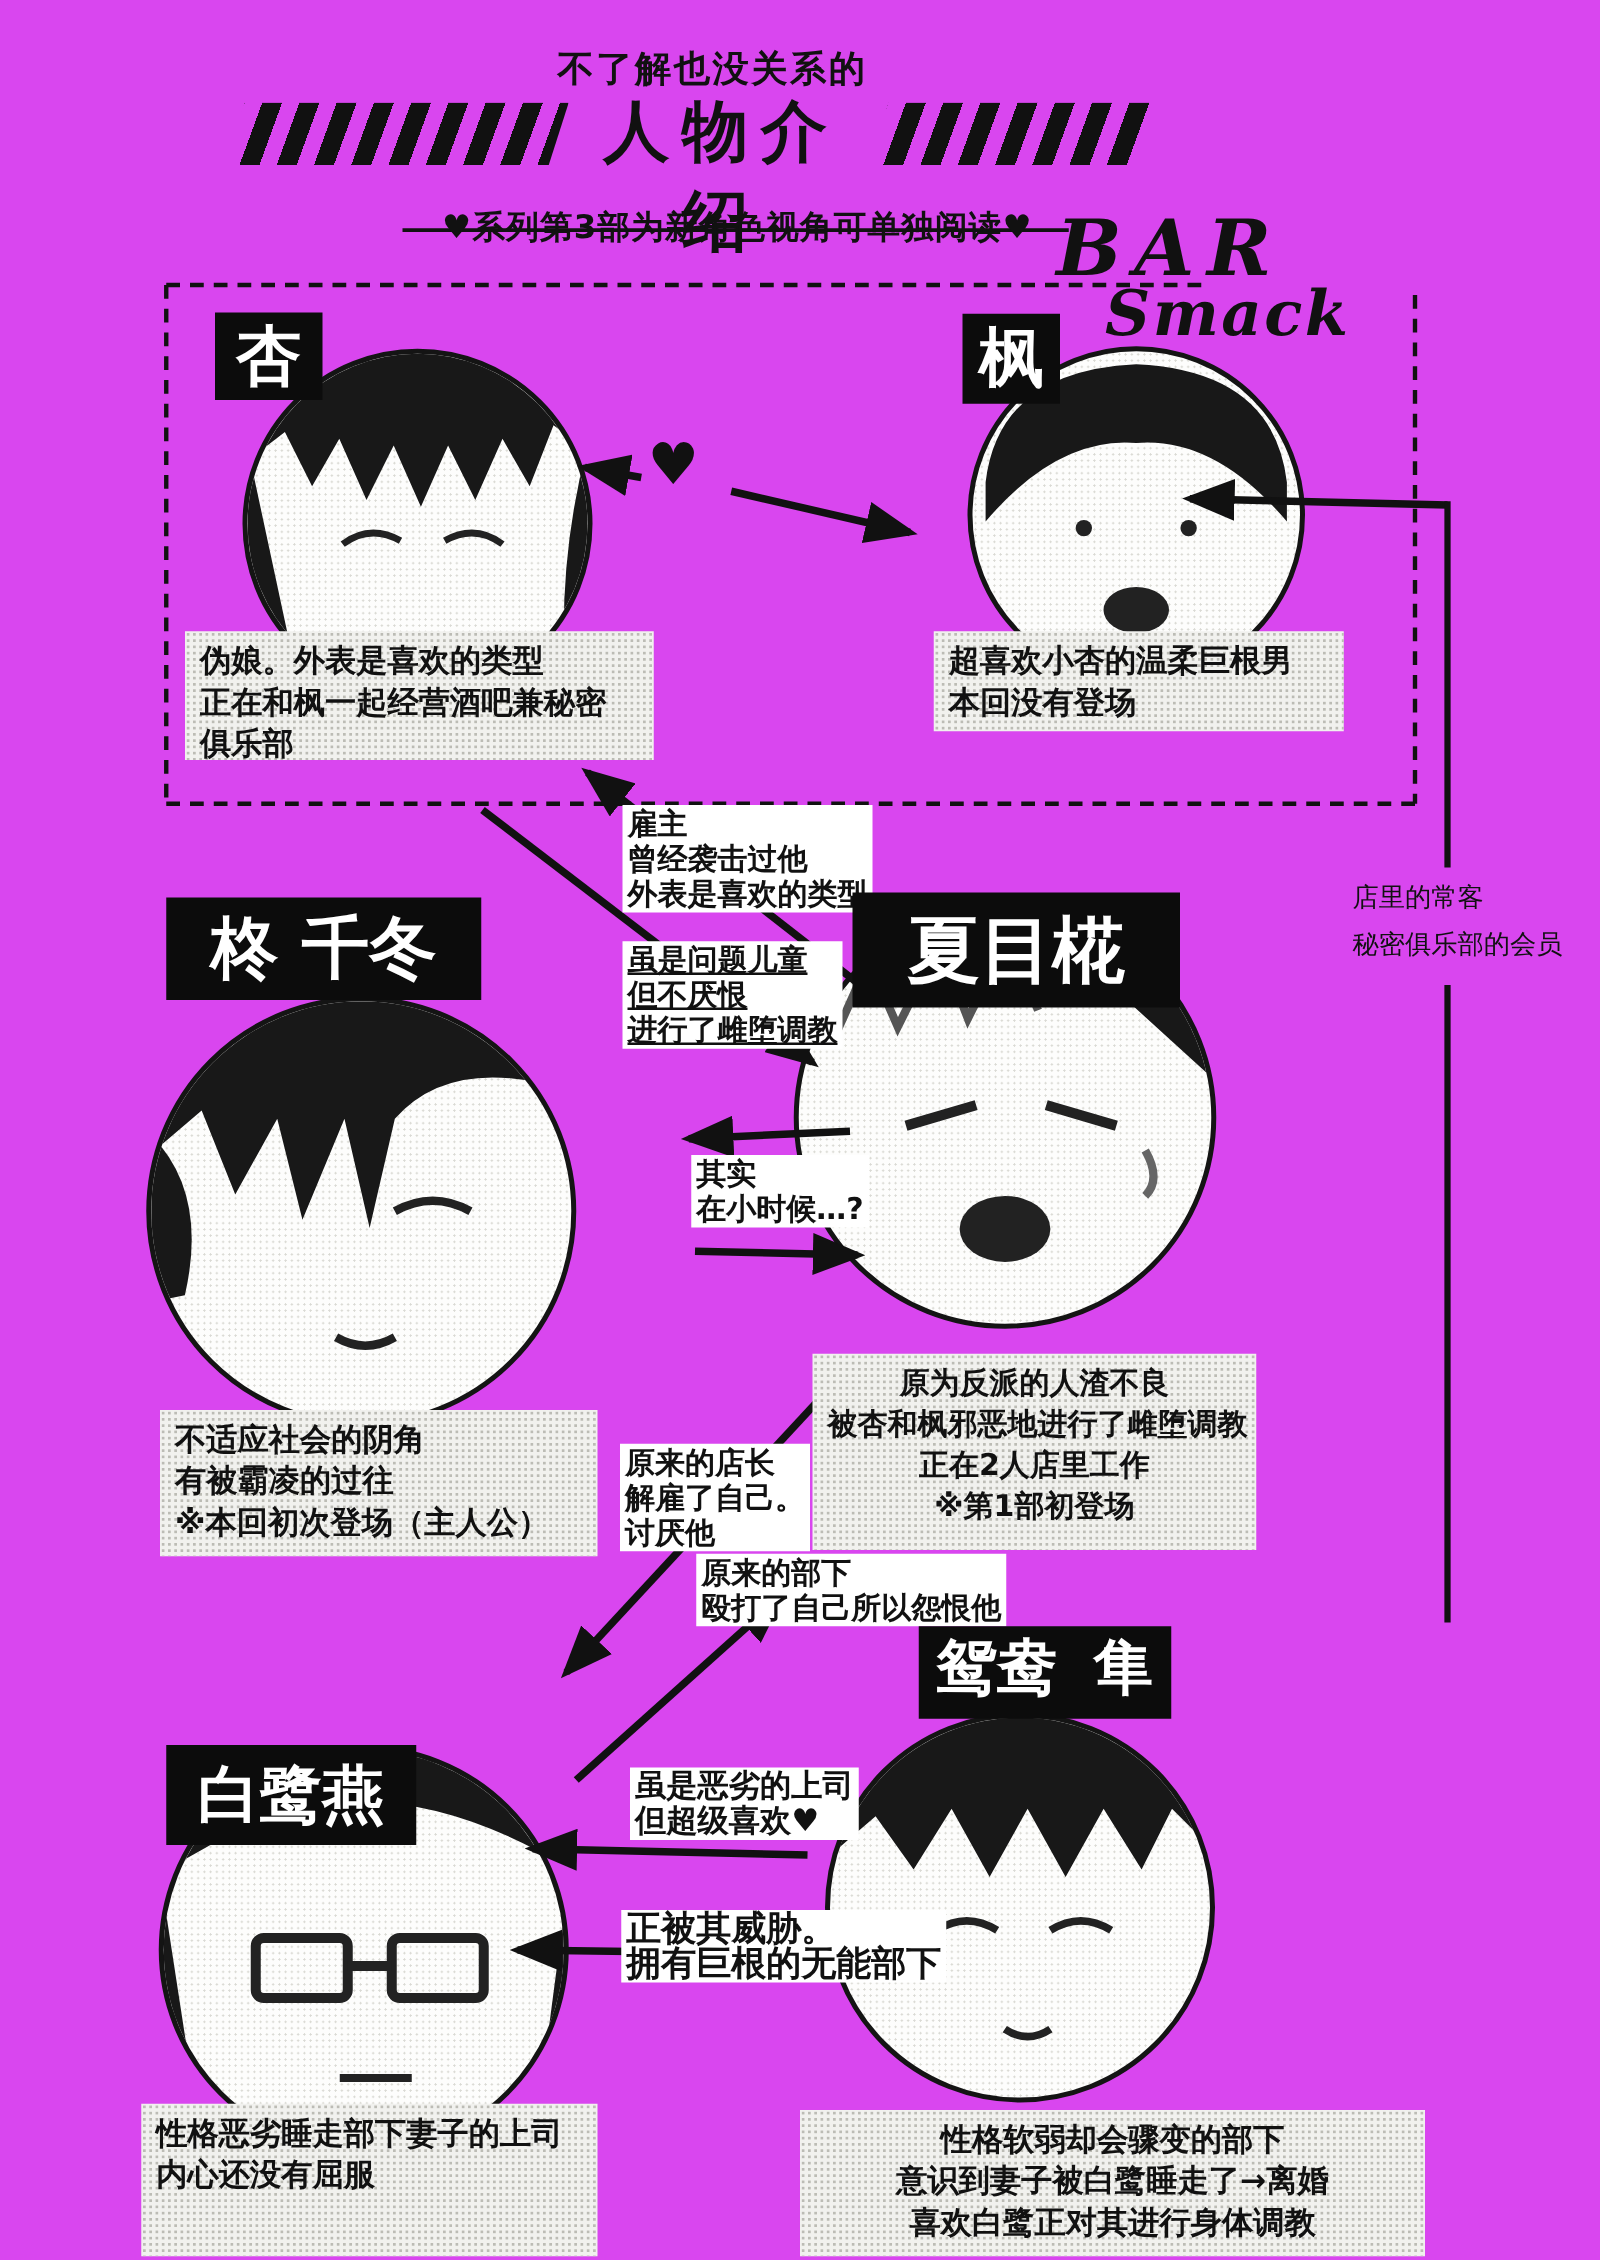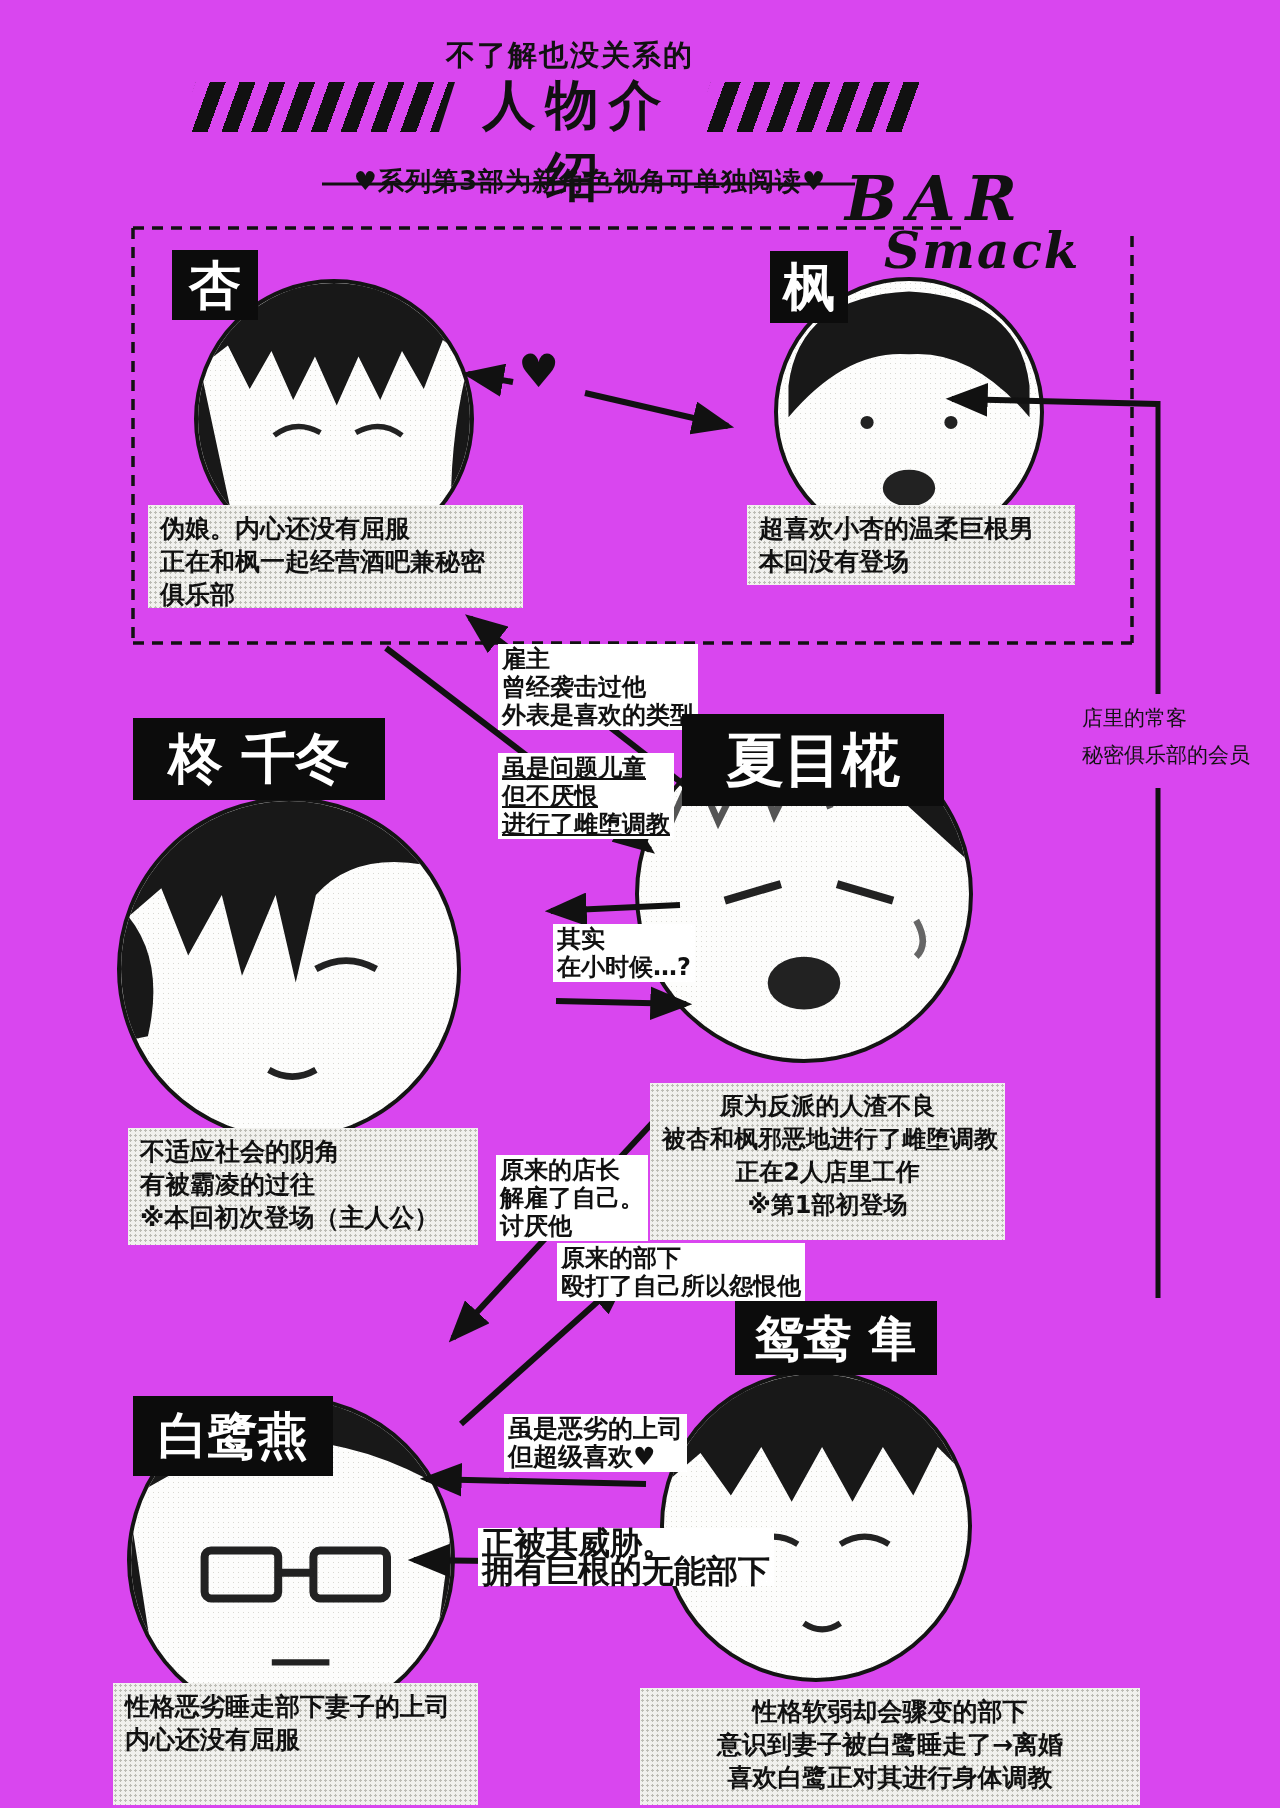--- a/index.html
+++ b/index.html
@@ -102,21 +102,21 @@
   <div class="abs namebox" style="left:172px;top:250px;width:86px;height:70px;font-size:52px;">杏</div>
   <div class="abs portrait" style="left:194px;top:279px;width:272px;height:272px;">
     <svg viewBox="0 0 100 100" preserveAspectRatio="none">
       <path d="M-2,-2 H102 V30 L90,21 83,39 75,25 67,43 59,27 51,45 43,27 35,43 27,25 19,39 11,23 -2,33 Z" fill="#181818"></path>
       <path d="M-2,18 L16,102 L-2,102 Z" fill="#181818"></path>
       <path d="M102,20 Q90,60 94,102 L102,102 Z" fill="#181818"></path>
       <path d="M28,56 Q36,50 45,55 M58,55 Q67,50 75,56" stroke="#222" stroke-width="2" fill="none"></path>
     </svg>
   </div>
   <div class="abs caption" style="left:148px;top:505px;width:375px;height:103px;">
-    <div>伪娘。内心还没有屈服</div>
+    <div>伪娘。外表是喜欢的类型</div>
     <div>正在和枫一起经营酒吧兼秘密</div>
     <div>俱乐部</div>
   </div>
 
   <div class="abs namebox" style="left:770px;top:251px;width:78px;height:72px;font-size:52px;">枫</div>
   <div class="abs portrait" style="left:774px;top:277px;width:262px;height:262px;">
     <svg viewBox="0 0 100 100" preserveAspectRatio="none">
       <path d="M4,40 Q8,6 50,4 Q92,6 96,40 L96,52 Q74,26 50,28 Q26,26 4,52 Z" fill="#181818"></path>
       <circle cx="34" cy="54" r="2.5" fill="#222"></circle>
         <circle cx="66" cy="54" r="2.5" fill="#222"></circle>
@@ -188,21 +188,21 @@
     <div>讨厌他</div>
   </div>
   <div class="abs rel" style="left:557px;top:1243px;line-height:30px;">
     <div>原来的部下</div>
     <div>殴打了自己所以怨恨他</div>
   </div>
   <div class="abs rel" style="left:504px;top:1414px;font-size:25px;line-height:34px;">
     <div>虽是恶劣的上司</div>
     <div>但超级喜欢♥</div>
   </div>
-  <div class="abs rel" style="left:478px;top:1528px;font-size:32px;line-height:42px;">
+  <div class="abs rel" style="left:497px;top:1528px;font-size:28px;line-height:42px;">
     <div>正被其威胁。</div>
     <div>拥有巨根的无能部下</div>
   </div>
 
   <div class="abs namebox" style="left:133px;top:1396px;width:200px;height:80px;font-size:50px;">白鹭燕</div>
   <div class="abs portrait" style="left:127px;top:1396px;width:320px;height:320px;z-index:1;">
     <svg viewBox="0 0 100 100" preserveAspectRatio="none">
       <path d="M-2,-2 H102 V30 Q74,13 50,13 Q26,13 -2,32 Z" fill="#181818"></path>
       <path d="M-2,24 L10,102 L-2,102 Z" fill="#181818"></path>
       <path d="M102,26 L92,102 L102,102 Z" fill="#181818"></path>
@@ -210,21 +210,21 @@
       <rect x="57" y="47" width="23" height="15" rx="2" stroke="#222" stroke-width="2.5" fill="none"></rect>
       <path d="M46,54 H57" stroke="#222" stroke-width="2.5"></path>
       <path d="M44,82 H62" stroke="#222" stroke-width="2"></path>
     </svg>
   </div>
   <div class="abs caption" style="left:113px;top:1683px;width:365px;height:122px;">
     <div>性格恶劣睡走部下妻子的上司</div>
     <div>内心还没有屈服</div>
   </div>
 
-  <div class="abs namebox" style="left:735px;top:1301px;width:202px;height:74px;font-size:48px;">鸳鸯 隼</div>
+  <div class="abs namebox" style="left:735px;top:1301px;width:202px;height:74px;font-size:48px;font-family:Liberation Mono, monospace;">鸳鸯 隼</div>
   <div class="abs portrait" style="left:660px;top:1370px;width:304px;height:304px;z-index:1;">
     <svg viewBox="0 0 100 100" preserveAspectRatio="none">
       <path d="M-2,10 Q8,-6 50,-2 Q92,-6 102,10 V36 L90,24 L82,40 L72,24 L62,42 L52,24 L42,42 L32,24 L22,40 L12,26 L-2,38 Z" fill="#181818"></path>
       <path d="M28,56 Q36,51 44,56 M58,56 Q66,51 74,56" stroke="#222" stroke-width="2" fill="none"></path>
       <path d="M46,82 Q52,86 58,82" stroke="#222" stroke-width="2" fill="none"></path>
     </svg>
   </div>
   <div class="abs caption center" style="left:640px;top:1688px;width:500px;height:117px;">
     <div>性格软弱却会骤变的部下</div>
     <div>意识到妻子被白鹭睡走了→离婚</div>

